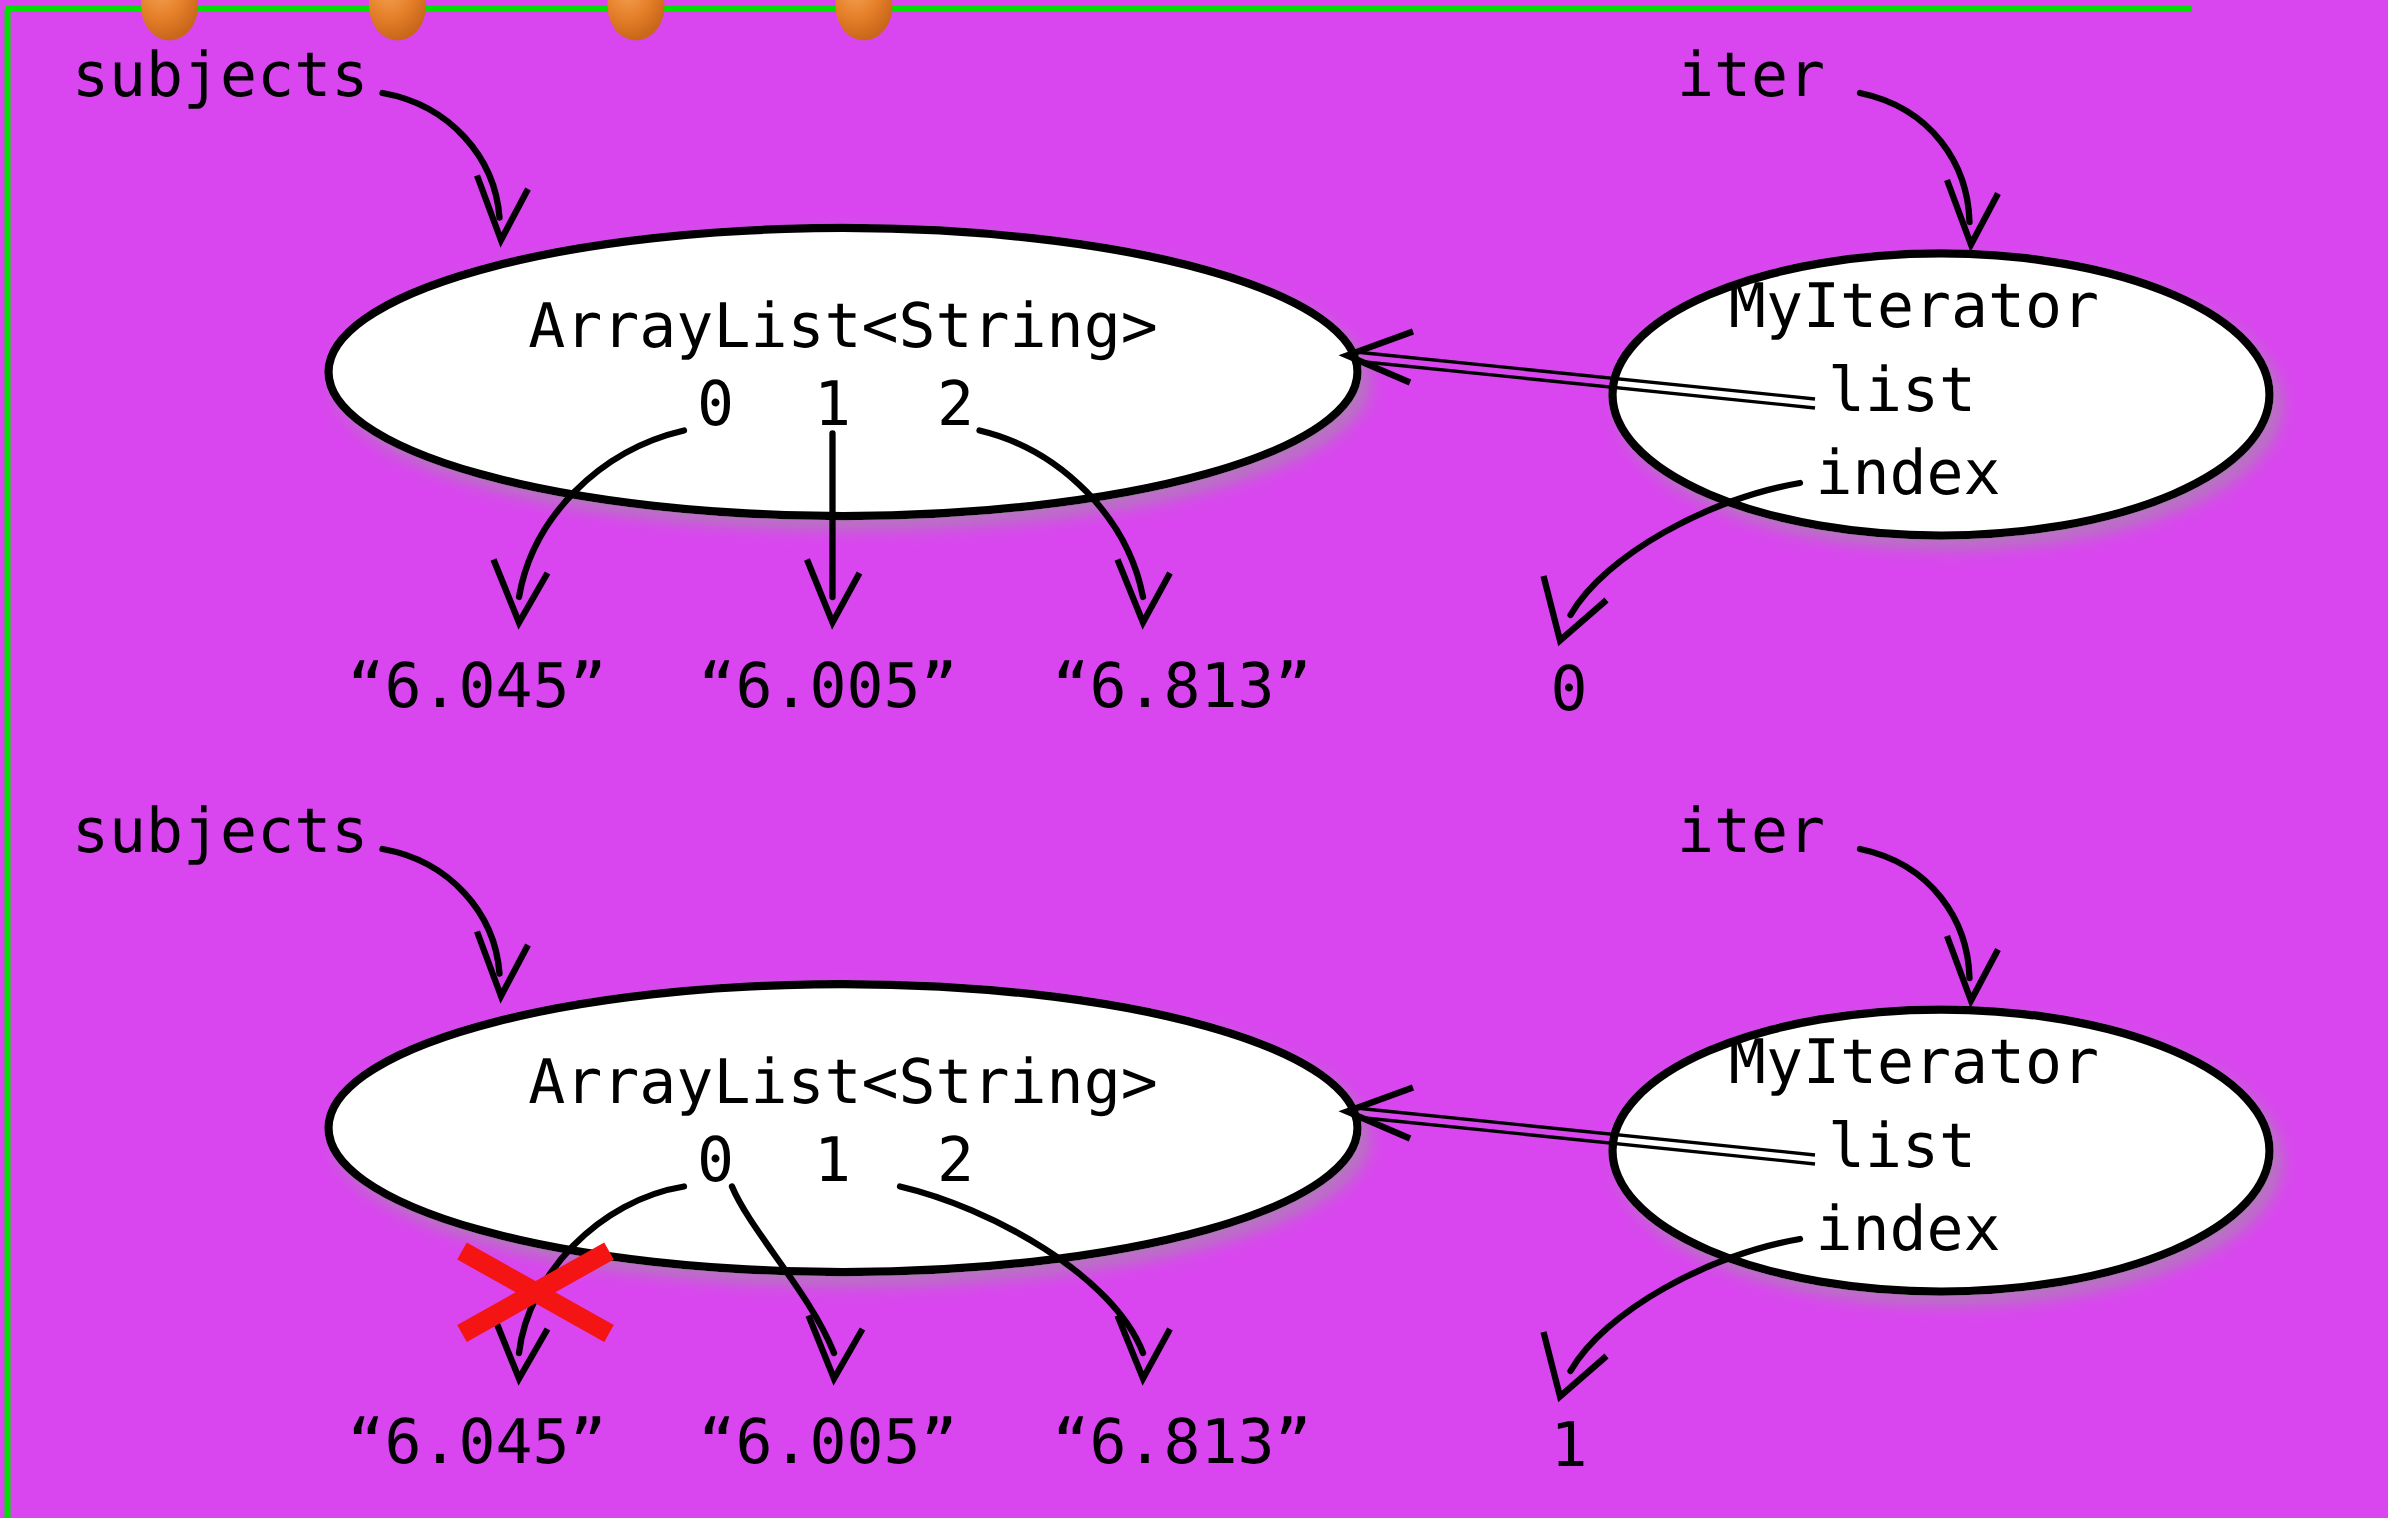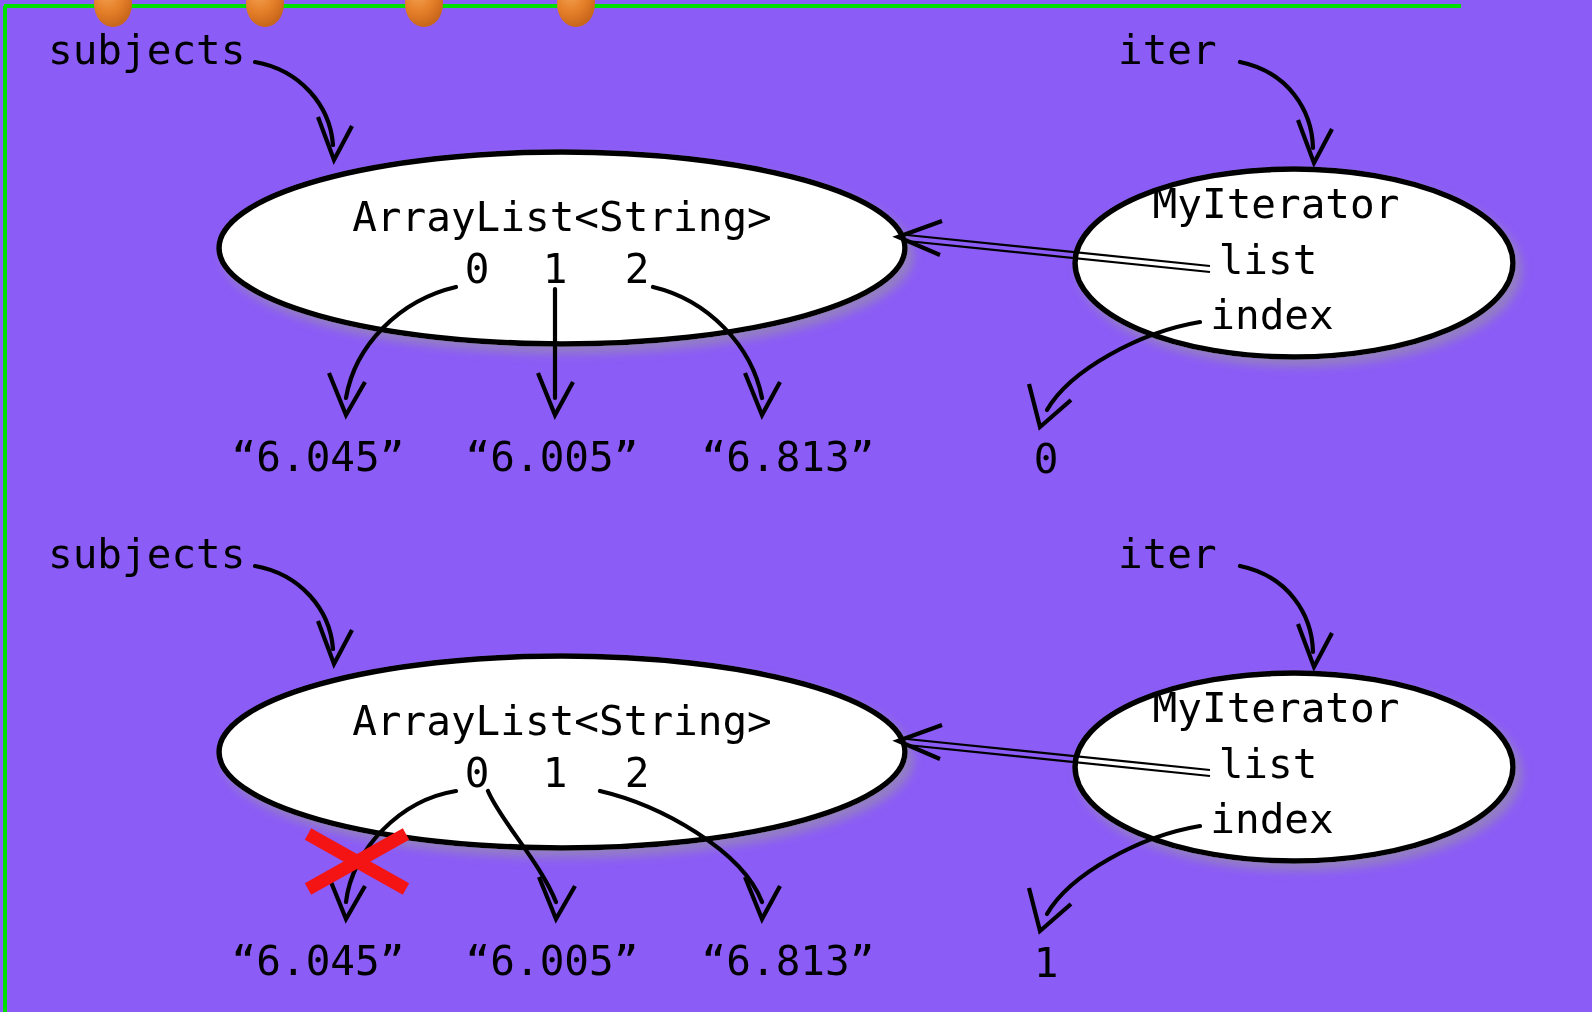--- a/index.html
+++ b/index.html
@@ -10,21 +10,21 @@
   body {
     width: 1592px;
     height: 1012px;
     overflow: hidden;
     font-family: "DejaVu Sans Mono", monospace;
   }
   #stage {
     position: relative;
     width: 1592px;
     height: 1012px;
-    background: #8b5cf6;
+    background: #d946ef;
   }
   #scene {
     position: absolute;
     left: 0;
     top: 0;
     width: 1592px;
     height: 1012px;
   }
   .lbl {
     font-family: "DejaVu Sans Mono", monospace;

